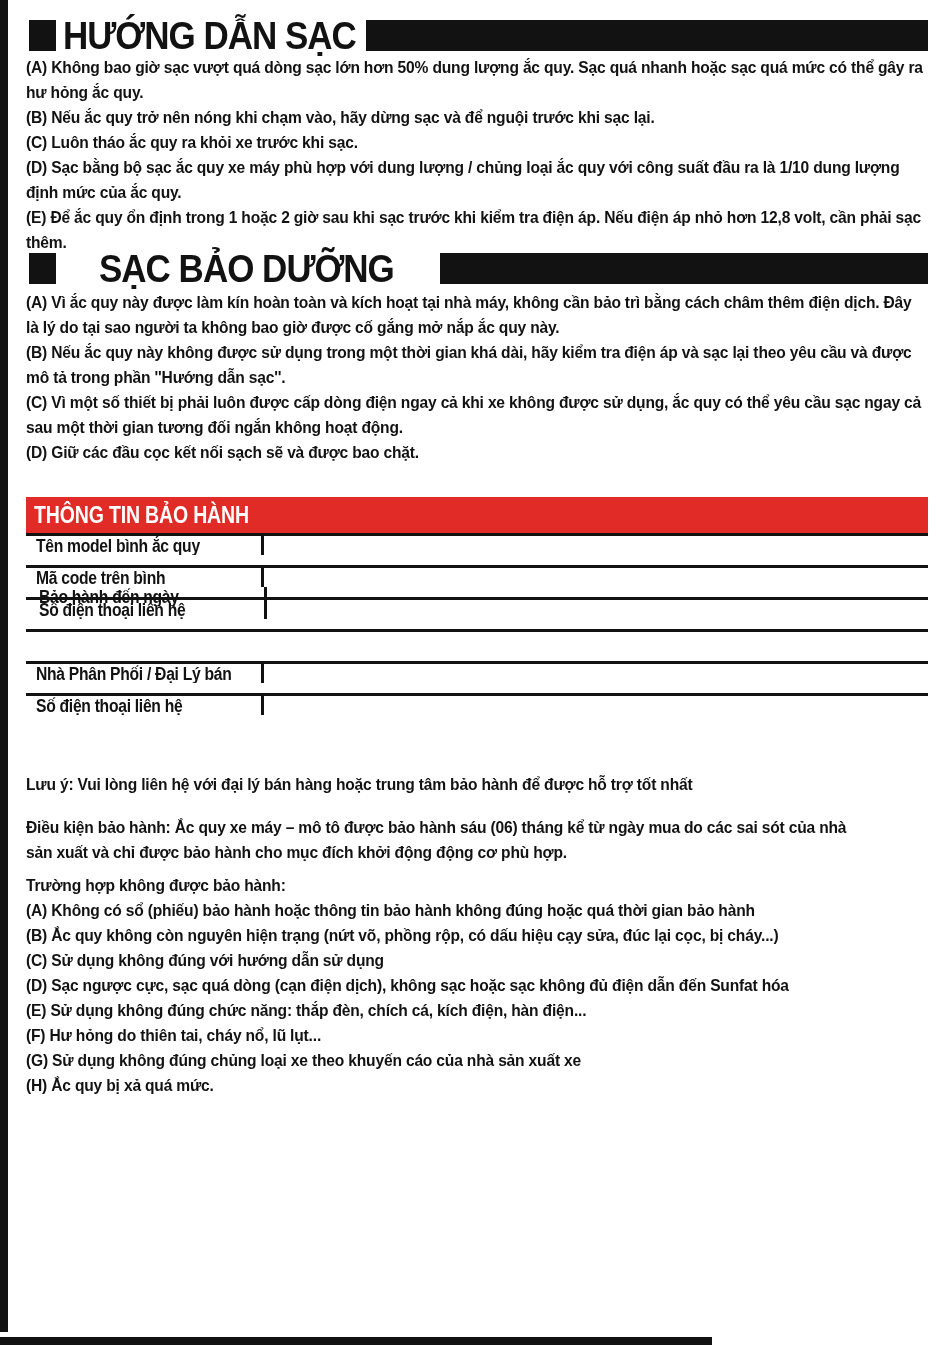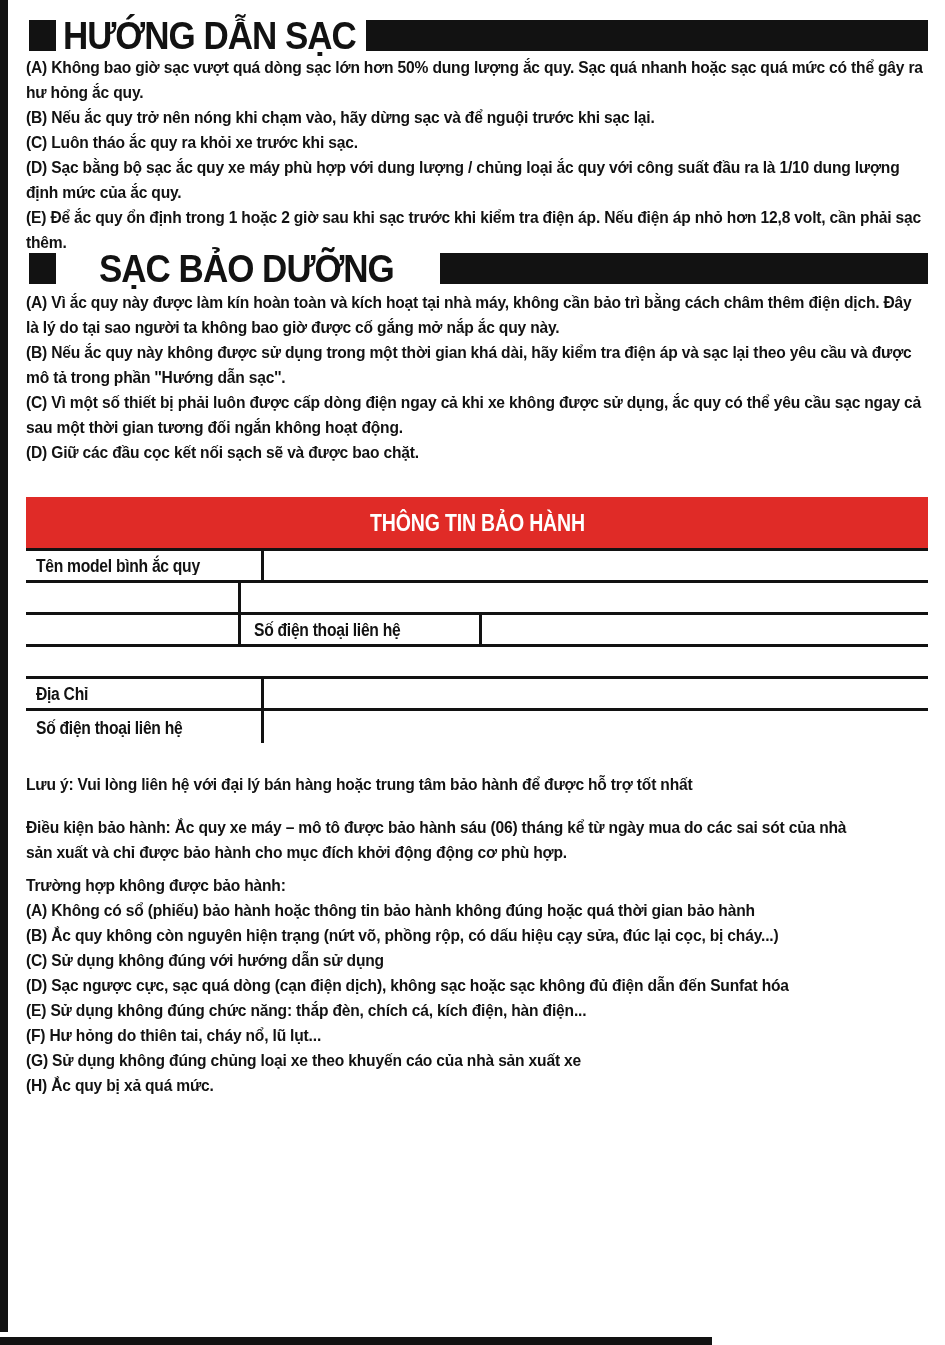--- a/index.html
+++ b/index.html
@@ -49,32 +49,33 @@
   
   .body-block{position:absolute;left:0;width:902px;}
   .body-block p{
     margin:0;font-size:17px;font-weight:bold;letter-spacing:-0.2px;
     line-height:25px;color:var(--ink);
   }
   .cond{width:109%;transform:scaleX(0.917);transform-origin:0 0;}
   
   .wtable{position:absolute;left:0;width:902px;}
   .wt-head{
-    height:51px;background:var(--accent-red);
-    display:flex;align-items:center;justify-content:center;
+    height:36px;background:var(--accent-red);
+    display:flex;align-items:center;justify-content:flex-start;
   }
   .wt-head span{
     color:#ffffff;font-size:21px;font-weight:bold;letter-spacing:-0.2px;
     transform:scale(0.93,1.12);transform-origin:center center;
     white-space:nowrap;
   }
   .wt-rows{border-top:3px solid var(--ink);}
   .wt-row{
     height:29px;display:flex;align-items:stretch;
     border-bottom:3px solid var(--ink);
+    flex-direction:column;
   }
   .wt-row.last{border-bottom:none;height:32px;}
   .wt-cell{display:flex;align-items:center;overflow:visible;}
   .wt-cell.label{width:225px;flex:0 0 auto;border-right:3px solid var(--ink);padding-left:10px;}
   .wt-cell.label2{width:225px;flex:0 0 auto;border-right:3px solid var(--ink);padding-left:13px;}
   .wt-cell.value{width:212px;flex:0 0 auto;border-right:3px solid var(--ink);}
   .wt-cell.fill{flex:1 1 auto;}
   .cell-text{
     font-size:16.5px;font-weight:bold;letter-spacing:-0.3px;white-space:nowrap;
     transform:scale(0.95,1.1);transform-origin:0 center;color:var(--ink);
@@ -129,43 +130,49 @@
     <div class="wt-rows">
 
       <div class="wt-row">
         <div class="wt-cell label">
           <span class="cell-text">Tên model bình ắc quy</span>
         </div>
         <div class="wt-cell fill"></div>
       </div>
 
       <div class="wt-row">
+        <div class="wt-cell label">
+          <span class="cell-text">Mã code trên bình</span>
+        </div>
         <div class="wt-cell value"></div>
+        <div class="wt-cell label2">
+          <span class="cell-text">Bảo hành đến ngày</span>
+        </div>
         <div class="wt-cell fill"></div>
       </div>
 
       <div class="wt-row">
         <div class="wt-cell value"></div>
         <div class="wt-cell label2">
           <span class="cell-text">Số điện thoại liên hệ</span>
         </div>
         <div class="wt-cell fill"></div>
       </div>
 
       <div class="wt-row">
         <div class="wt-cell fill"></div>
       </div>
 
-
-      <div class="wt-row">
-        <div class="wt-cell label">
-          <span class="cell-text">Địa Chỉ</span>
-        </div>
-        <div class="wt-cell fill"></div>
-      </div>
+      <div class="wt-row">
+        <div class="wt-cell label">
+          <span class="cell-text">Nhà Phân Phối / Đại Lý bán</span>
+        </div>
+        <div class="wt-cell fill"></div>
+      </div>
+
 
       <div class="wt-row last">
         <div class="wt-cell label">
           <span class="cell-text">Số điện thoại liên hệ</span>
         </div>
         <div class="wt-cell fill"></div>
       </div>
 
     </div>
   </div>

